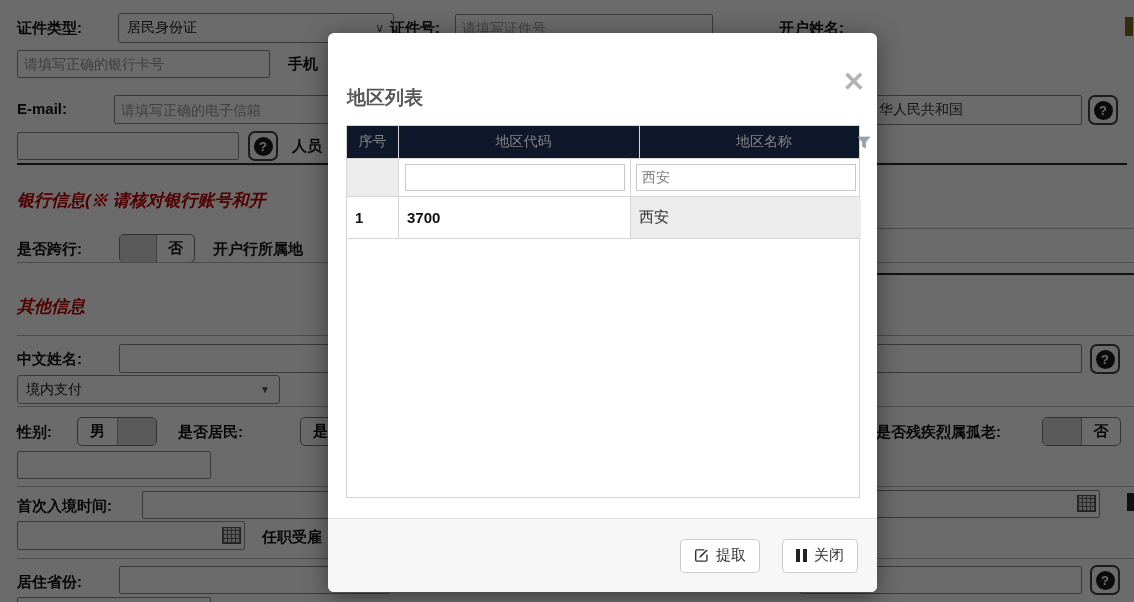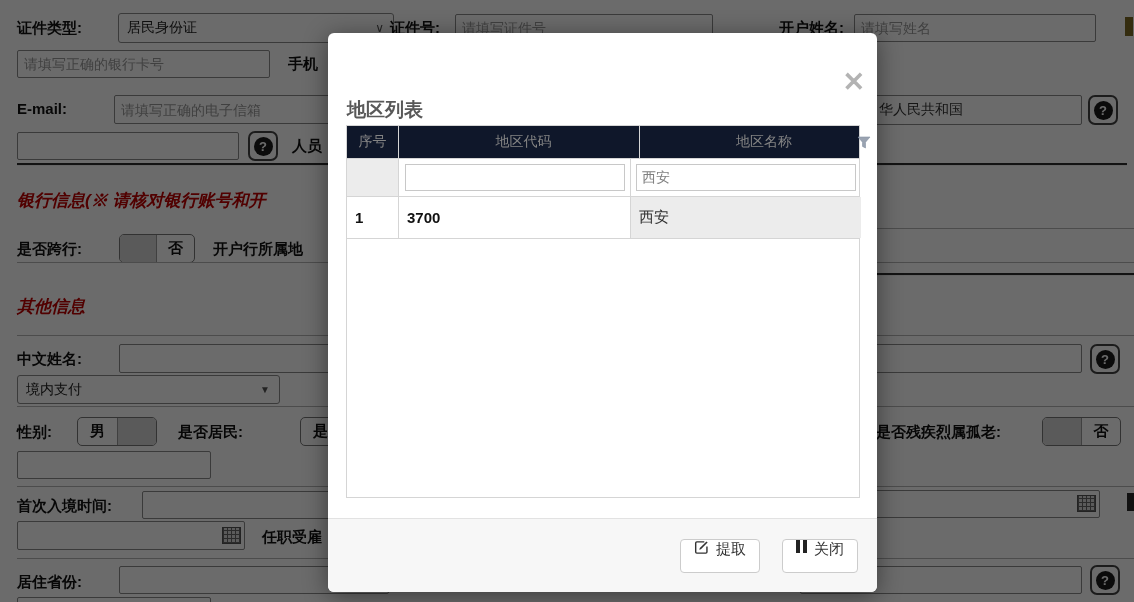--- a/index.html
+++ b/index.html
@@ -33,21 +33,21 @@
   .div-thick { position:absolute; height:3px; background:#2e2e2e; border-bottom:1px solid #f0f0f0; }
   .frag-a { position:absolute; background:#7d6a25; }
   .frag-b { position:absolute; background:#2a2a2a; }
 
   
   .overlay { position:absolute; inset:0; background:rgba(0,0,0,0.58); }
 
   
   .modal { position:absolute; left:328px; top:33px; width:549px; height:559px; background:#fff;
            border-radius:6px; box-shadow:0 4px 24px rgba(0,0,0,.45); }
-  .m-title { position:absolute; left:19px; top:64px; font-size:19px; font-weight:bold; color:#595959; }
+  .m-title { position:absolute; left:19px; top:52px; font-size:19px; font-weight:bold; color:#595959; }
   .m-close { position:absolute; right:12px; top:36px; font-size:27px; color:#b3b3b3; font-weight:bold;
              cursor:pointer; line-height:1; }
   .m-table { position:absolute; left:18px; top:92px; width:514px; height:373px; border:1px solid #d5d5d5; background:#fff; }
   .t-row { display:flex; width:100%; }
   .t-head { height:33px; background:#0f172a; border-bottom:1px solid #d5d5d5;gap:9px; }
   .t-head .cell { display:flex; align-items:center; justify-content:center; font-size:14px; color:#848484; position:relative; }
   .t-filter { height:38px; border-bottom:1px solid #d5d5d5; }
   .t-filter .cell { display:flex; align-items:center; justify-content:center; }
   .t-data { height:42px; border-bottom:1px solid #d5d5d5; }
   .t-data .cell { display:flex; align-items:center; font-size:15px; padding-left:8px; }
@@ -56,41 +56,40 @@
   .c3 { width:230px; flex:none; }
   .filter-blank { background:#ececec; height:100%; }
   .f-inp { width:220px; height:27px; border:1px solid #c8c8c8; font-size:14px; color:#808080;
            padding:0 5px; font-family:"Liberation Sans", sans-serif; }
   .cell-bold { font-weight:bold; color:#111; }
   .cell-shade { background:#ececec; color:#333; }
   .funnel { position:absolute; right:8px; top:10px; }
   .m-footer { position:absolute; left:0; right:0; bottom:0; height:74px; background:#f7f7f7;
               border-top:1px solid #e2e2e2; border-radius:0 0 6px 6px;
               display:flex; justify-content:flex-end; align-items:center; gap:22px; padding-right:19px; }
-  .m-btn { display:inline-flex; align-items:flex-start; gap:7px; height:34px; padding:0 13px;
+  .m-btn { display:inline-flex; align-items:center; gap:7px; height:34px; padding:0 13px;
            background:#fff; border:1px solid #ccc; border-radius:4px; font-size:15px; color:#333; cursor:pointer; }
   .pause-ic { display:inline-flex; gap:3px; }
   .pause-ic i { display:block; width:4px; height:13px; background:#222; }
 </style>
 </head>
 <body>
 
 <div class="stage">
 
   <div class="form-layer">
 
     <div class="lbl" style="left:17px;top:19px">证件类型:</div>
     <div class="sel" style="left:118px;top:13px;width:276px;height:30px">
       <span>居民身份证</span>
       <span class="arrow">∨</span>
     </div>
     <div class="lbl" style="left:390px;top:19px">证件号:</div>
     <input class="inp" style="left: 455px; top: 14px; width: 258px; height: 28px;" placeholder="请填写证件号">
     <div class="lbl" style="left:779px;top:19px">开户姓名:</div>
-    <input class="inp" style="left: 854px; top: 14px; width: 242px; height: 28px;" placeholder="请填写姓名">
     <div class="frag-a" style="left:1125px;top:17px;width:8px;height:19px"></div>
 
     <input class="inp" style="left: 17px; top: 50px; width: 253px; height: 28px;" placeholder="请填写正确的银行卡号">
     <div class="lbl" style="left:288px;top:55px">手机</div>
 
     <div class="lbl" style="left:17px;top:100px">E-mail:</div>
     <input class="inp" style="left: 820px; top: 95px; width: 262px; height: 30px; text-indent: 52px;" value="华人民共和国">
     <input class="inp" style="left: 114px; top: 95px; width: 250px; height: 29px;" placeholder="请填写正确的电子信箱">
     <div class="qb" style="left:1088px;top:95px">
         <span class="qc">?</span>

